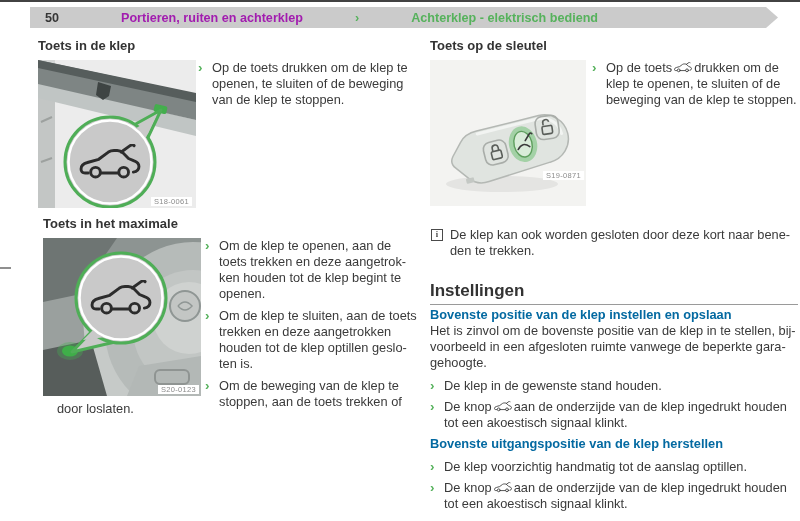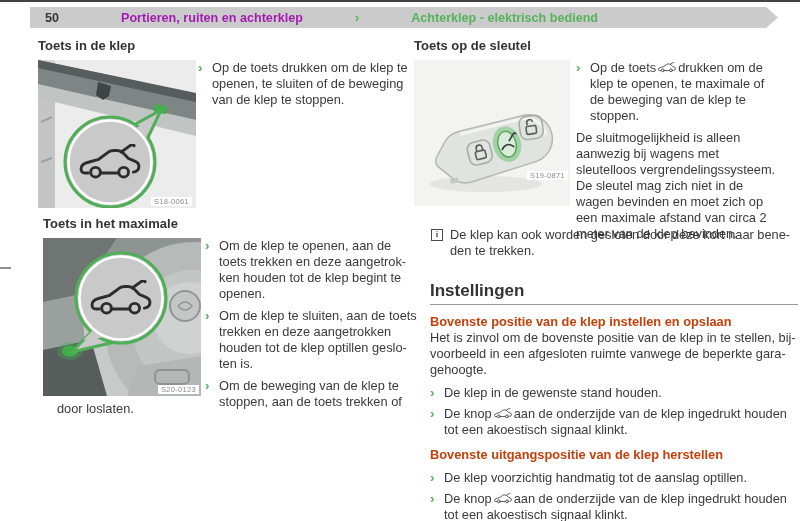--- a/index.html
+++ b/index.html
@@ -26,21 +26,21 @@
   }
   .header-bar .pagenum{margin-left:15px;color:#363636}
   .header-bar .chapter{margin-left:15px;color:#a21caf}
   .header-bar .sep{margin:0 5px;color:var(--green)}
   .header-bar .section{color:var(--green)}
 
   h3{font-size:13px;line-height:15px;color:#333;margin-bottom:7px}
   .sec{position:absolute}
   .sec1{left:38px;top:38px;width:376px}
   .sec2{left:43px;top:216px;width:376px}
-  .sec3{left:414px;top:38px;width:368px}
+  .sec3{left:430px;top:38px;width:368px}
   .rlower{left:430px;top:227px;width:368px}
   .row{display:flex}
   .fig{position:relative;flex:none;background:#ececec}
   .fig svg{display:block}
   .figlabel{
     position:absolute;right:2px;bottom:2px;background:#fff;
     font-size:7.5px;line-height:9px;color:#8b8b8b;padding:0 3px;letter-spacing:.3px;
   }
   ul.blist{list-style:none}
   ul.blist li{display:flex;margin-bottom:6px}
@@ -55,21 +55,21 @@
   .note{display:flex;margin-top:0}
   .info-ic{
     flex:none;width:12px;height:12px;margin:2px 7px 0 1px;border:1.3px solid #4a4a4a;
     font-size:8.5px;line-height:9.5px;font-weight:bold;color:#4a4a4a;text-align:center;
     font-family:"Liberation Serif","DejaVu Serif",serif;
   }
   .settings-title{
     margin-top:24px;font-size:17px;font-weight:bold;color:#333;
     border-bottom:1.5px solid var(--rule);padding-bottom:5px;
   }
-  .subhead{margin-top:9px;font-weight:bold;color:#c2410c}
+  .subhead{margin-top:2px;font-weight:bold;color:#0369a1}
   .rlower ul.blist{margin-top:7px}
   .rlower ul.blist li{margin-bottom:5px}
   .ic{width:18px;height:11px;vertical-align:-1px;color:#3a3a3a;margin:0 2px}
   .hidden-defs{position:absolute;width:0;height:0;overflow:hidden}
 </style>
 </head>
 <body>
 
 <svg class="hidden-defs" aria-hidden="true">
   <symbol id="car-trunk" viewBox="0 0 76 46">
@@ -192,24 +192,23 @@
         </g>
       </svg>
       <div class="figlabel">S19-0871</div>
     </div>
     <div class="side">
       <ul class="blist">
         <li>
           <span class="b">›</span>
           <span class="t"><span>Op de toets</span><svg class="ic">
                 <use href="#car-trunk"></use>
-              </svg><span>drukken om de klep te openen, te maximale of de be­weging van de klep te stoppen.</span></span>
+              </svg><span>drukken om de klep te openen, te sluiten of de be­weging van de klep te stoppen.</span></span>
         </li>
       </ul>
-      <p class="para">De sluitmogelijkheid is alleen aanwe­zig bij wagens met sleutelloos ver­grendelingssysteem. De sleutel mag zich niet in de wagen bevinden en moet zich op een maximale afstand van circa 2 meter van de klep bevin­den.</p>
     </div>
   </div>
 </div>
 
 <div class="sec rlower">
   <div class="note">
     <span class="info-ic">i</span>
     <span class="t">De klep kan ook worden gesloten door deze kort naar bene­den te trekken.</span>
   </div>
 

